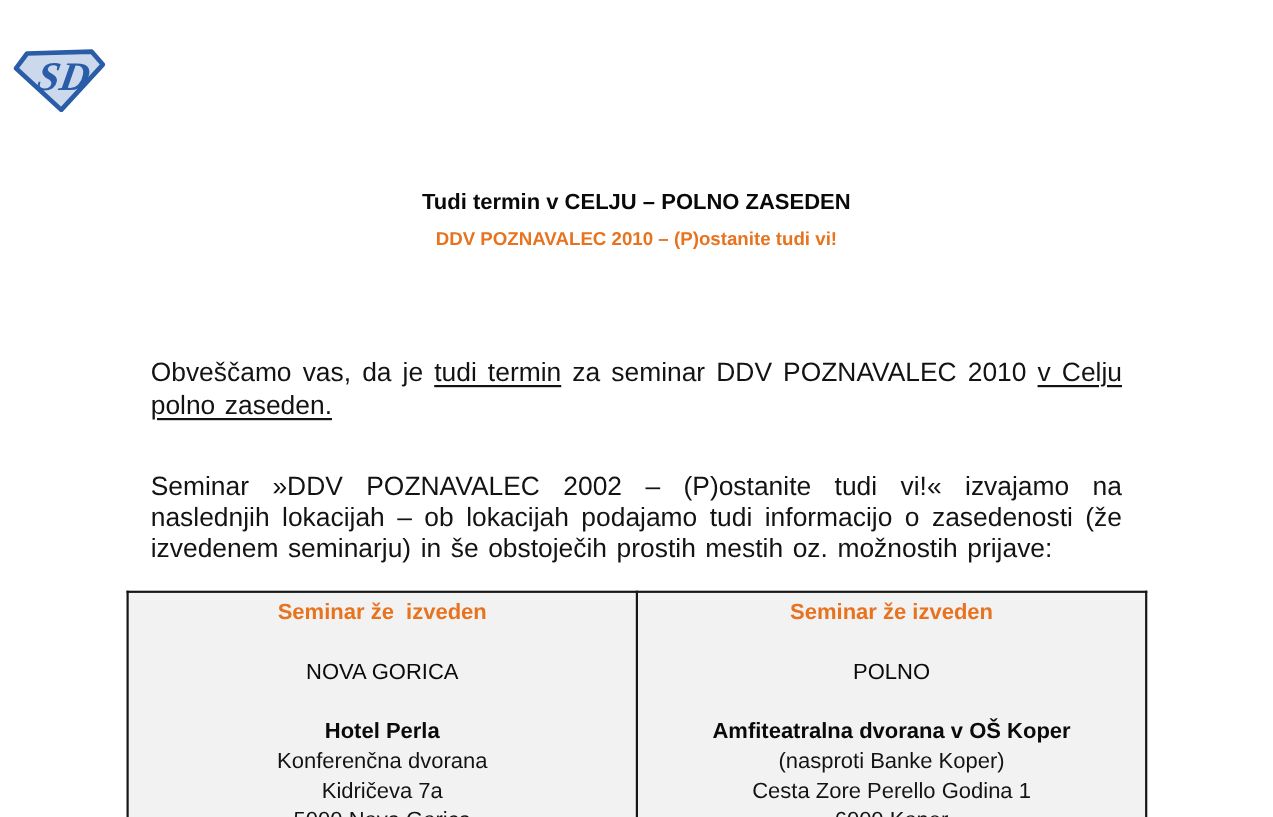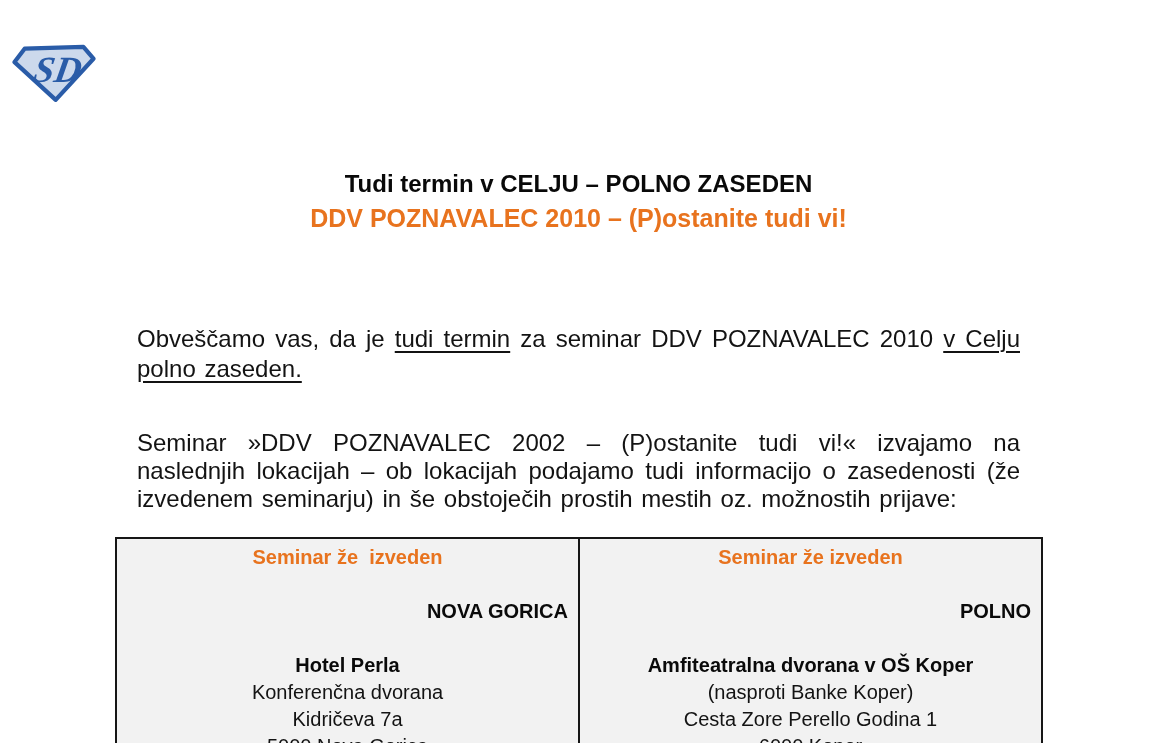--- a/index.html
+++ b/index.html
@@ -10,25 +10,25 @@
     font-family: "Liberation Sans", "DejaVu Sans", sans-serif;
     color: #111111;
   }
   .page { position: relative; width: 1157px; height: 743px; background: #ffffff; }
 
   .logo { position: absolute; left: 12px; top: 44px; width: 84px; height: 58px; }
   .logo svg { width: 100%; height: 100%; }
 
   .title-block { position: absolute; top: 168px; left: 0; width: 100%; text-align: center; }
   .title-main {
-    font-size: 24px; font-weight: bold; line-height: 32px; color: #090909;
+    font-size: 20px; font-weight: bold; line-height: 32px; color: #090909;
     letter-spacing: 0px;
   }
   .title-sub {
-    font-size: 25px; font-weight: bold; line-height: 30px; margin-top: 3px;
+    font-size: 17px; font-weight: bold; line-height: 30px; margin-top: 3px;
   }
 
   .para {
     position: absolute; left: 137px; width: 883px;
     font-size: 24px; line-height: 30px;
     text-align: justify;
     color: #131313;
     word-spacing: 2px;
   }
   .para-1 { top: 324px; }
@@ -48,21 +48,21 @@
     width: 50%;
     border: 2px solid #161616;
     background: #f2f2f2;
     vertical-align: top;
     text-align: center;
     padding: 5px 10px 80px 10px;
     font-size: 20px;
     line-height: 27px;
   }
   .cell-status { font-weight: bold; white-space: pre-wrap; }
-  .cell-city   { font-weight: bold; color: #0a0a0a; text-align: right; }
+  .cell-city   { font-weight: normal; color: #0a0a0a; }
   .cell-venue  { font-weight: bold; color: #0a0a0a; }
   .cell-addr   { color: #131313; }
   .spacer { height: 27px; }
 </style>
 </head>
 <body>
 
 <div class="page">
 
   <div class="logo">

